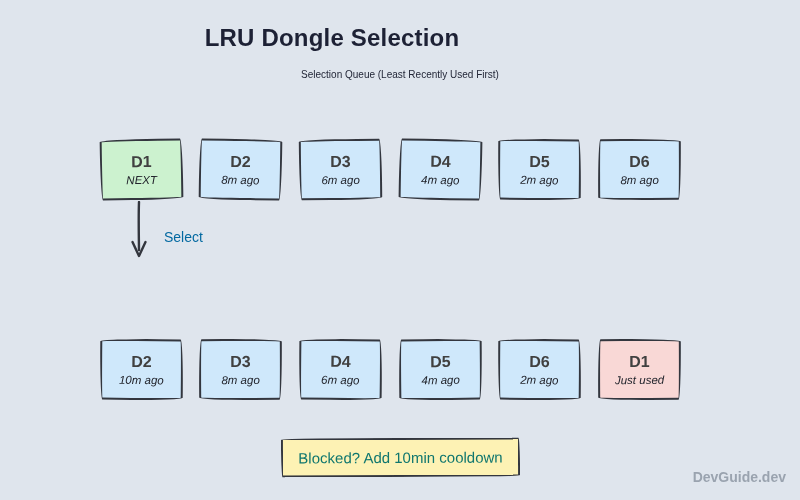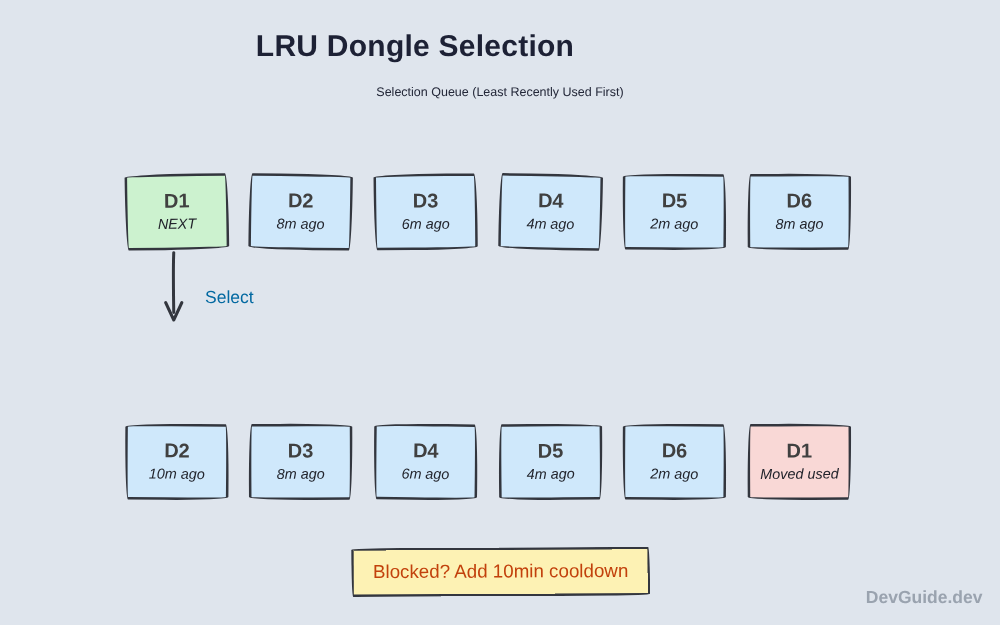--- a/index.html
+++ b/index.html
@@ -108,21 +108,21 @@
     background: #fdf2b4;
     border: 2.2px solid #33363e;
     border-radius: 255px 10px 225px 10px / 10px 225px 10px 255px;
     display: flex;
     align-items: center;
     justify-content: center;
     transform: rotate(-0.25deg);
   }
   .note-box .note-text {
     font-size: 15px;
-    color: #c2410c;
+    color: #0f766e;
   }
 
   .watermark {
     position: absolute;
     right: 14px;
     top: 469px;
     font-size: 14px;
     font-weight: bold;
     color: #9aa3af;
     text-align: center;
@@ -187,21 +187,21 @@
     <div class="dongle fill-blue alt col-3 rot-a">
       <div class="d-id">D5</div>
       <div class="d-sub">4m ago</div>
     </div>
     <div class="dongle fill-blue col-4 rot-b">
       <div class="d-id">D6</div>
       <div class="d-sub">2m ago</div>
     </div>
     <div class="dongle fill-pink alt col-5 rot-c">
       <div class="d-id">D1</div>
-      <div class="d-sub">Moved used</div>
+      <div class="d-sub">Just used</div>
     </div>
   </div>
 
   <div class="note-box">
     <span class="note-text">Blocked? Add 10min cooldown</span>
   </div>
 
   <div class="watermark">DevGuide.dev</div>
 
 </div>

